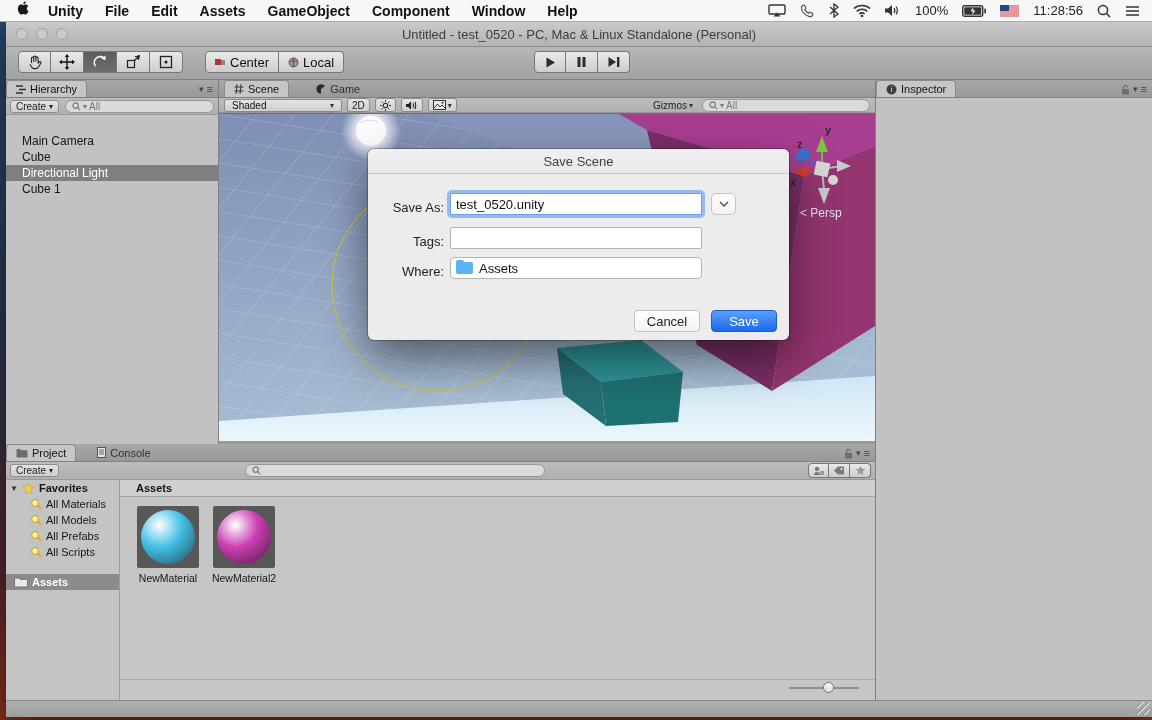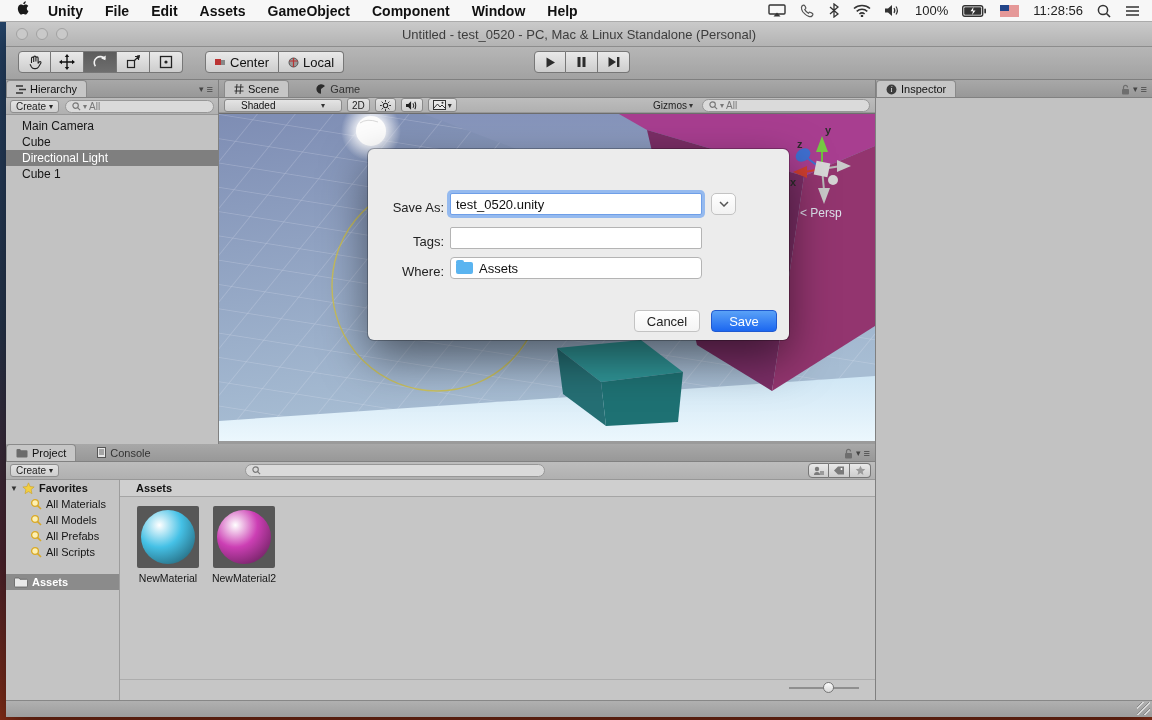--- a/index.html
+++ b/index.html
@@ -50,21 +50,21 @@
   .utab { height:17px; display:flex; align-items:center; gap:4px; padding:0 9px; font-size:11px; color:#333;
           border-radius:4px 4px 0 0; }
   .utab.active { background:#c6c6c6; color:#111; border:1px solid #8a8a8a; border-bottom:none; }
   .panel-menu { margin-left:auto; display:flex; align-items:center; gap:3px; padding:0 5px 2px 0; font-size:9px; color:#444; }
   .subbar { background:linear-gradient(#bdbdbd,#b0b0b0); border-bottom:1px solid #979797; display:flex; align-items:center; }
   .createbtn { height:13px; display:flex; align-items:center; gap:3px; background:linear-gradient(#e3e3e3,#cfcfcf);
                border:1px solid #8e8e8e; border-radius:3px; font-size:10px; color:#222; padding:0 5px; }
   .spill { height:13px; background:#dadada; border:1px solid #979797; border-radius:7px;
            display:flex; align-items:center; padding:0 6px; gap:2px; color:#777; font-size:10px; }
   .udrop { background:linear-gradient(#e4e4e4,#cfcfcf); border:1px solid #8a8a8a; border-radius:3px; height:15px;
-           display:flex; align-items:center; justify-content:space-between; padding:0 16px; font-size:10px; color:#111; }
+           display:flex; align-items:center; justify-content:space-between; padding:0 7px; font-size:10px; color:#111; }
 
   
   .hier { left:6px; top:80px; width:213px; height:364px; background:#c2c2c2; border-right:1px solid #808080; }
   .hrow { height:16px; font-size:12px; color:#161616; display:flex; align-items:center; padding-left:16px; }
   .hrow.sel { background:#7f7f7f; color:#fff; }
 
   
   .sceneview { left:219px; top:80px; width:656px; height:364px; background:#9a9a9a; }
   .viewport { position:absolute; left:0; top:33px; width:656px; height:328px; overflow:hidden;
               border-top:1px solid #6e6e6e; }
@@ -321,21 +321,21 @@
       </div>
       <div class="spill" style="flex:1">
         <svg width="9" height="9" viewBox="0 0 10 10">
             <circle cx="4" cy="4" r="3" fill="none" stroke="#777" stroke-width="1.3"></circle>
             <path d="M6.2 6.2 L9 9" stroke="#777" stroke-width="1.3"></path>
           </svg>
         <span style="font-size:8px">▾</span>
         <span>All</span>
       </div>
     </div>
-    <div style="padding-top:3px">
+    <div style="padding-top:18px">
         <div class="hrow">Main Camera</div>
         <div class="hrow">Cube</div>
         <div class="hrow sel">Directional Light</div>
         <div class="hrow">Cube 1</div>
       </div>
   </div>
 
   <div class="abs sceneview">
     <div class="panel-tabbar" style="height:18px">
       <div class="utab active" style="margin-left:5px">
@@ -459,20 +459,21 @@
           <text x="578" y="34" font-size="11" font-weight="bold" fill="#2c2c2c">z</text>
           <text x="606" y="20" font-size="11" font-weight="bold" fill="#2c2c2c">y</text>
           <text x="571" y="72" font-size="11" font-weight="bold" fill="#2c2c2c">x</text>
         </g>
         <text x="581" y="103" font-size="12" fill="#dfe5ee">&lt; <tspan>Persp</tspan></text>
       </svg>
     </div>
   </div>
 
   <div class="abs dlg">
+    <div class="dlg-title">Save Scene</div>
 
     <div class="dlg-row" style="left:0;top:44px">
       <span class="dlg-label">Save As:</span>
       <input class="dlg-input focused" readonly="" value="test_0520.unity" style="">
       <div class="chevbtn">
         <svg width="10" height="6" viewBox="0 0 10 6">
             <path d="M1 1 L5 5 L9 1" fill="none" stroke="#555" stroke-width="1.5"></path>
           </svg>
       </div>
     </div>

